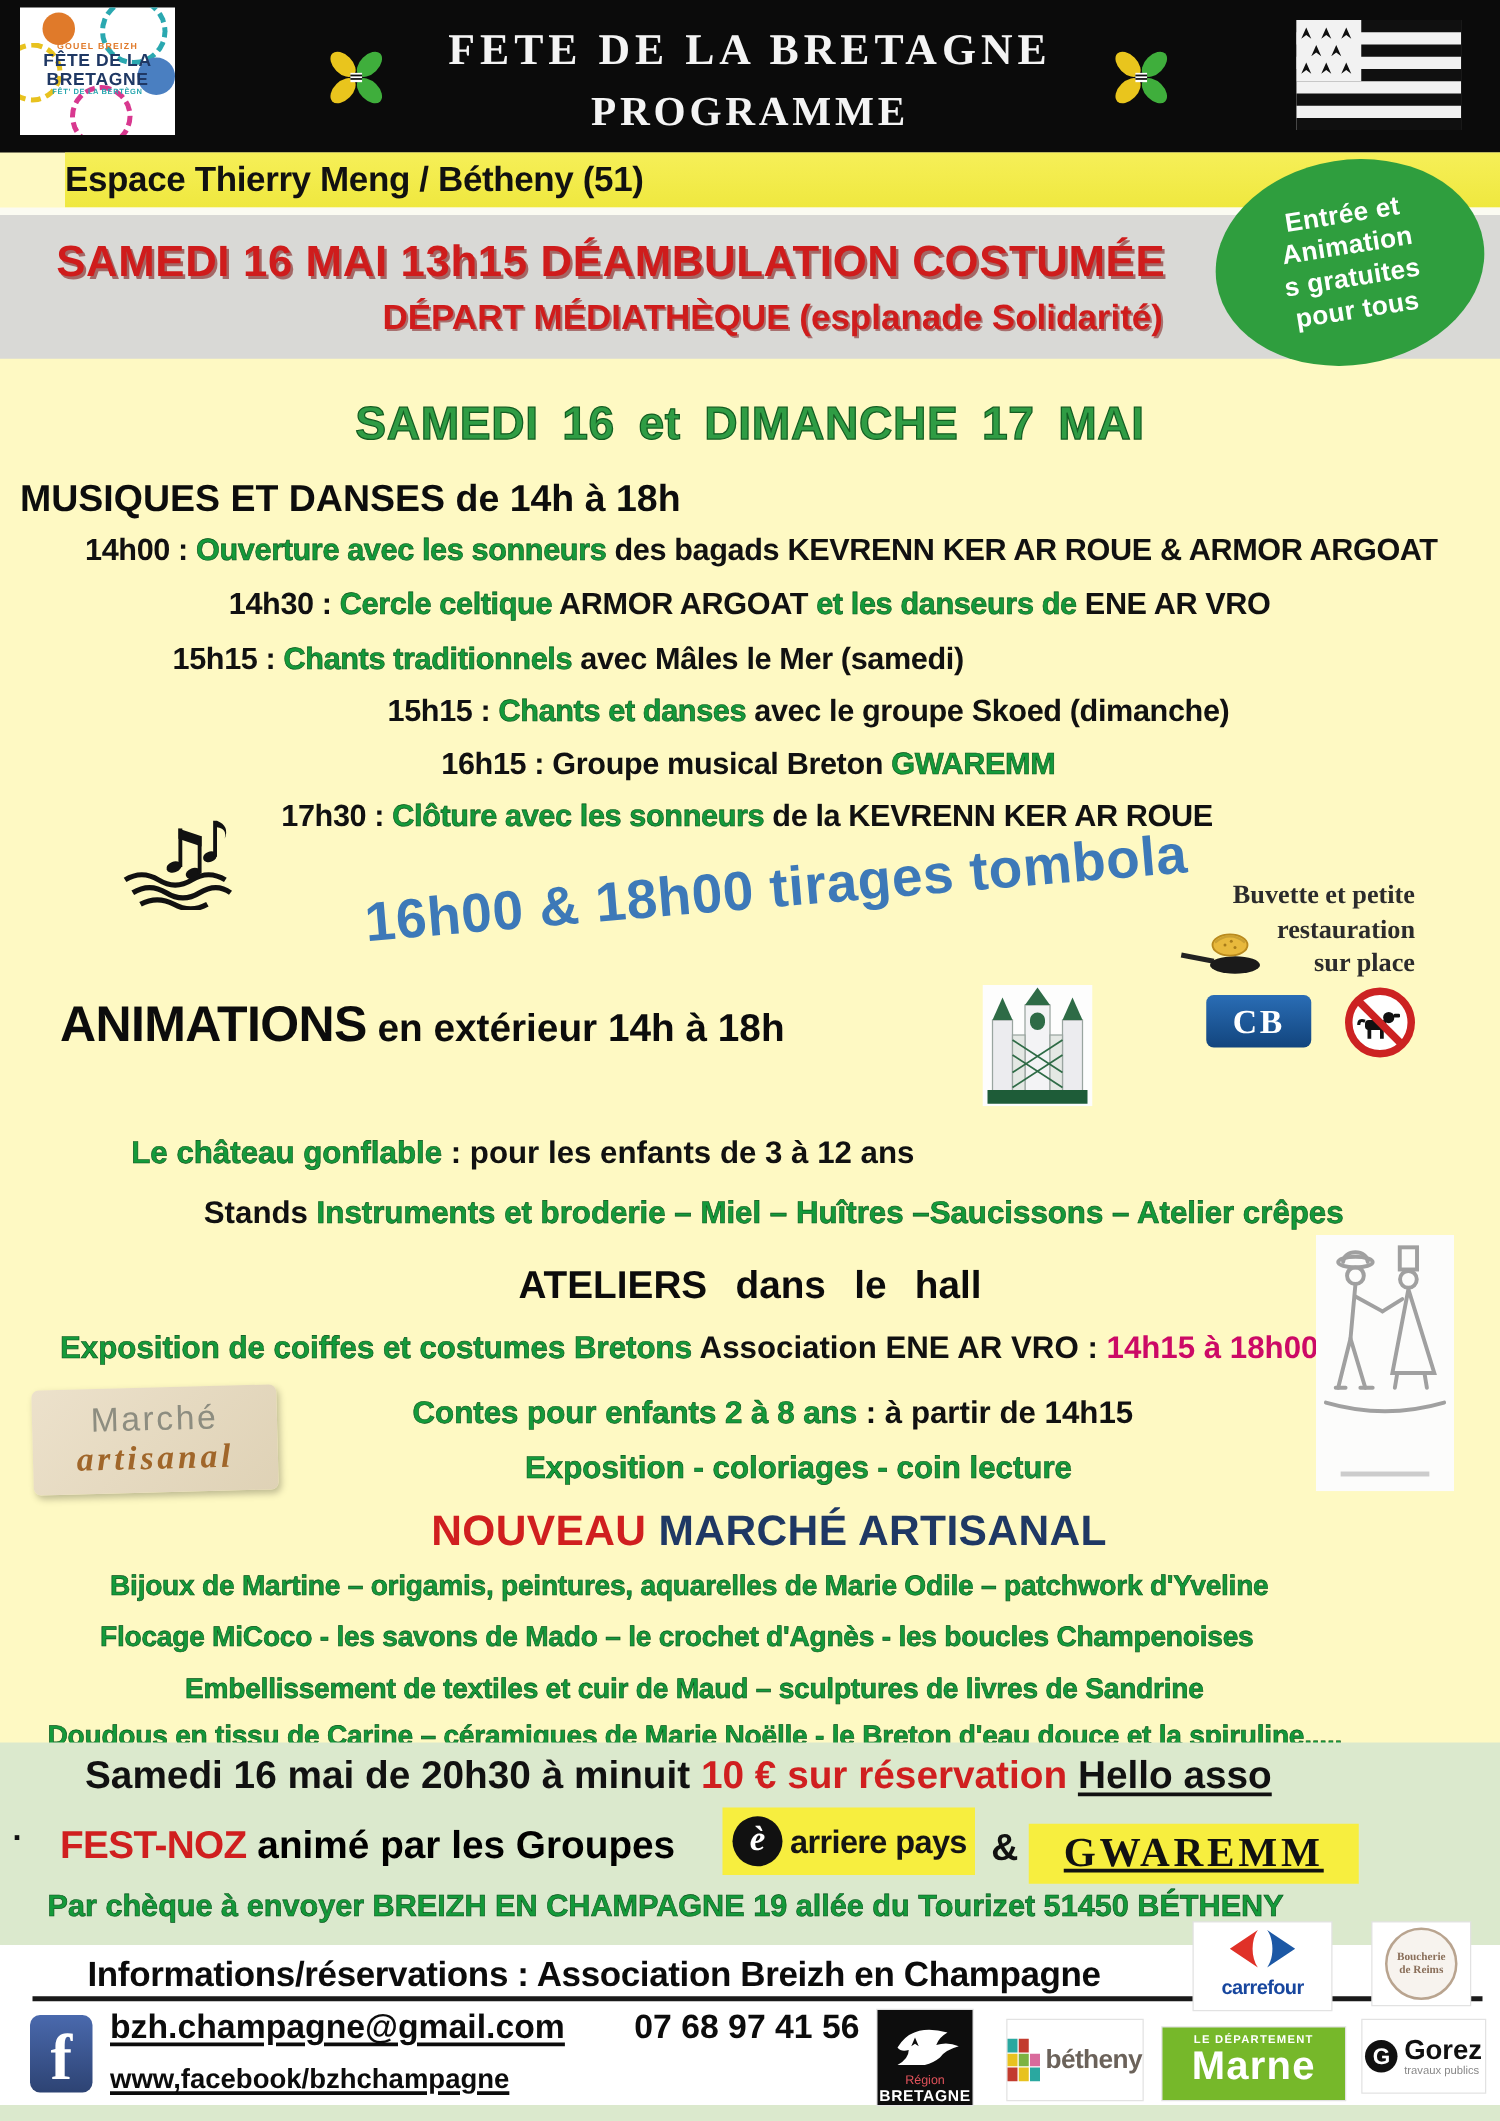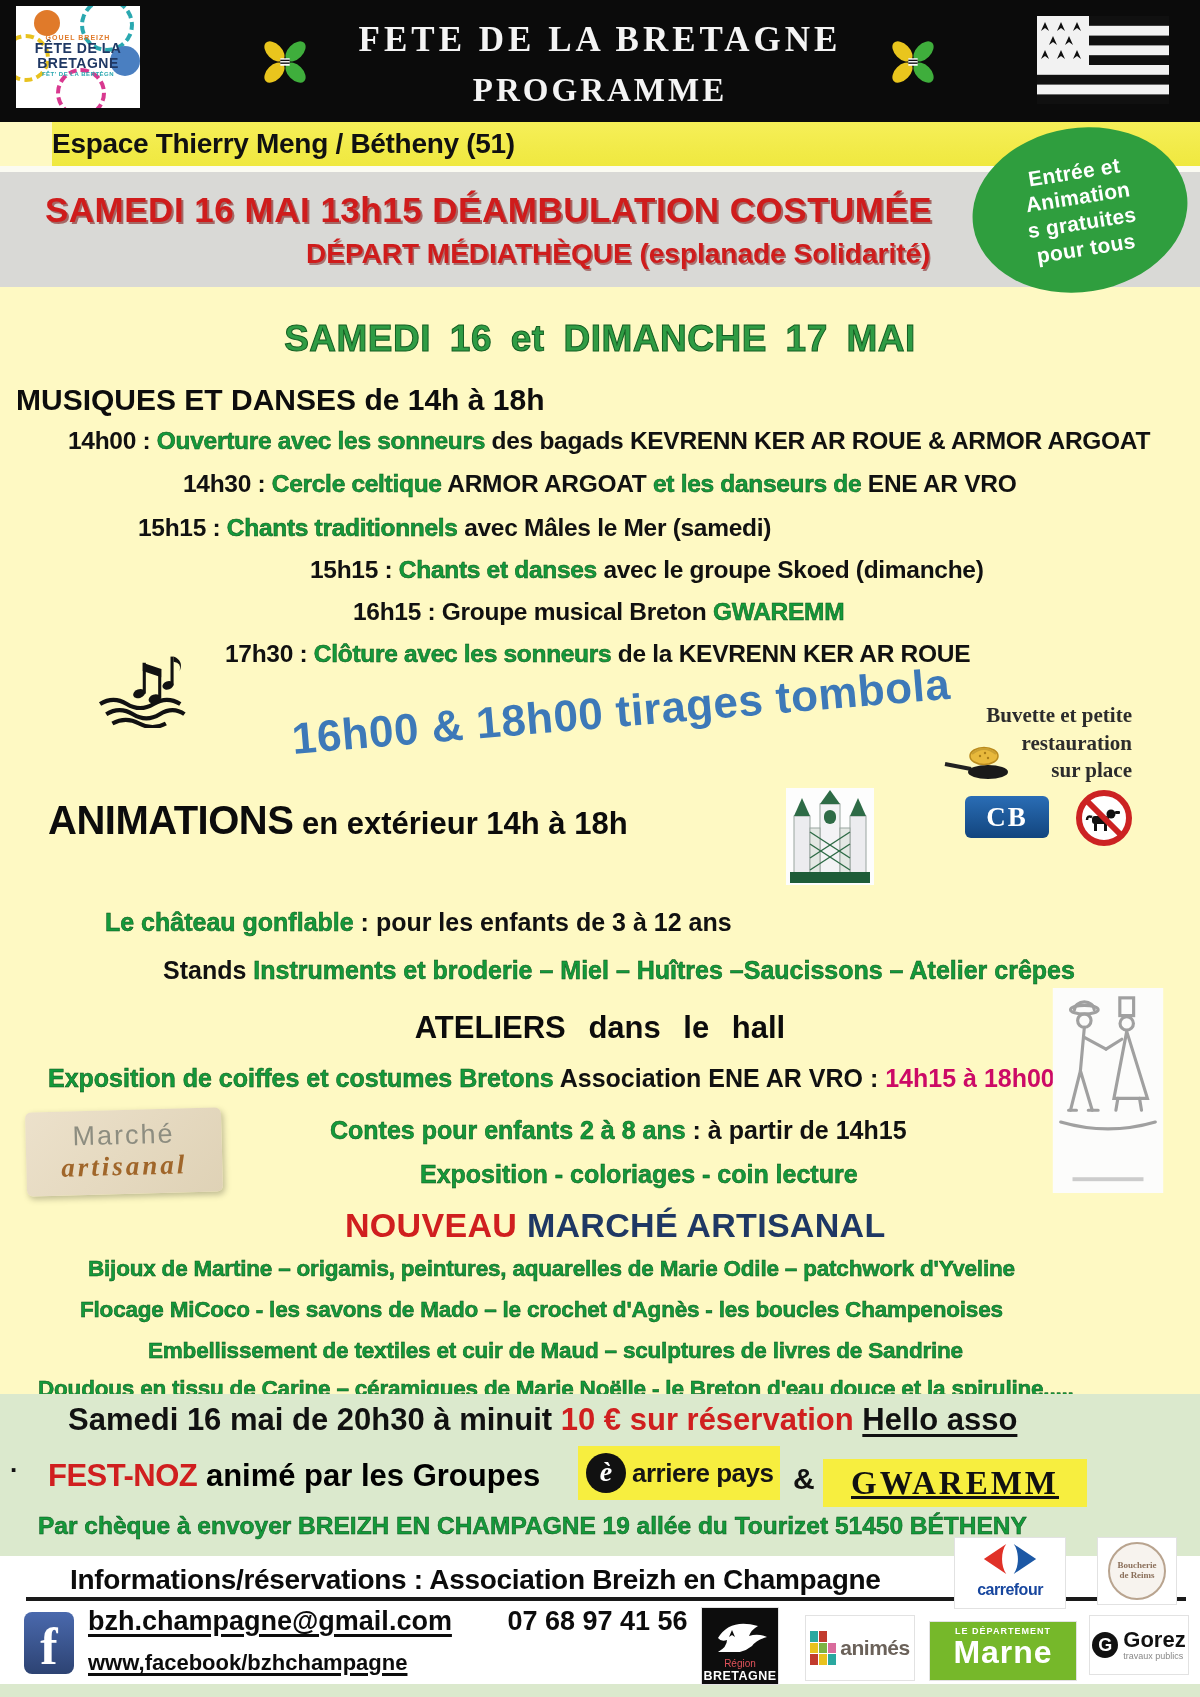--- a/index.html
+++ b/index.html
@@ -399,21 +399,21 @@
       <i style="background:#2aa8a0"></i>
         <i style="background:#c23b2e"></i>
         <i style="background:transparent"></i>
       <i style="background:#e8c21f"></i>
         <i style="background:#7cb342"></i>
         <i style="background:#d96b9c"></i>
       <i style="background:#c23b2e"></i>
         <i style="background:#e8c21f"></i>
         <i style="background:#2aa8a0"></i>
     </span>
-    <span class="bt">animés</span>
+    <span class="bt">bétheny</span>
   </div>
   <div id="marne-card" class="card">
     <div class="msm">LE DÉPARTEMENT</div>
     <div class="mbg">Marne</div>
   </div>
   <div id="gorez-card" class="card">
     <span class="gc">G</span>
     <span>
       <div class="gz">Gorez</div>
       <div class="gs">travaux publics</div>

